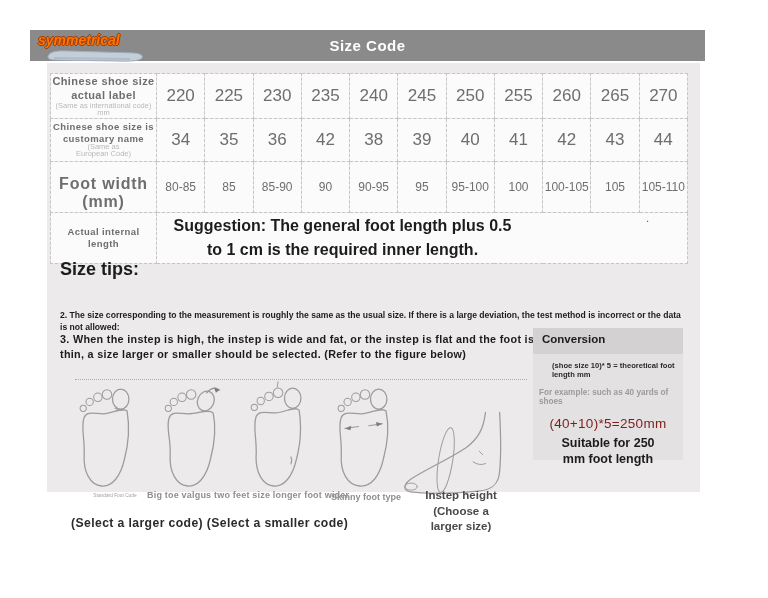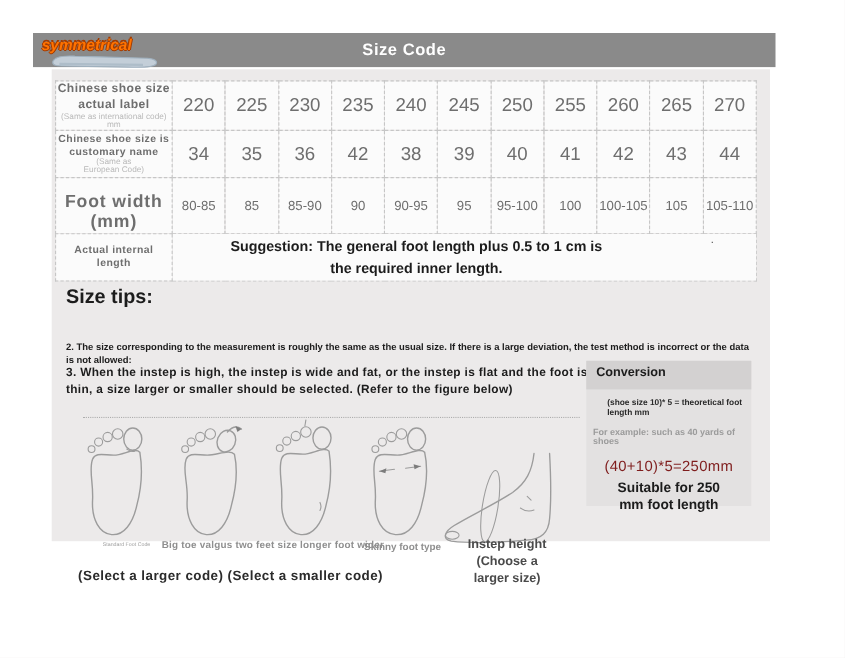--- a/index.html
+++ b/index.html
@@ -25,21 +25,21 @@
     color:#6e6e6e; overflow:hidden; }
   tr.r1 { height:44px; } tr.r2 { height:43px; } tr.r3 { height:42px; } tr.r4 { height:43px; }
   tr.r1 td, tr.r2 td { font-size:17px; }
   tr.r3 td { font-size:12px; }
   td.lbl { color:#1c1c1c; }
   .lbl-bold { font-weight:bold; font-size:11px; line-height:1.25; letter-spacing:.4px; }
   .lbl-bold.small { font-size:9.5px; }
   .lbl-sub { color:#b9b9b9; font-size:7.5px; line-height:1.2; margin-top:-2px; }
   .lbl-foot-width { font-weight:bold; font-size:16px; letter-spacing:.8px;margin-top:12px; }
   td.suggest { text-align:left; position:relative; }
-  .suggest-text { font-weight:bold; font-size:13px; color:#1c1c1c; width:345px; line-height:1.5; padding-left:12px;margin-left:36px; }
+  .suggest-text { font-weight:bold; font-size:16px; color:#1c1c1c; width:345px; line-height:1.5; padding-left:12px; }
   .stray-dot { position:absolute; right:38px; top:0; color:#4a4a4a; font-size:10px; }
 
   
   .tips-heading { position:absolute; left:13px; top:196px; font-size:18px; font-weight:bold; }
   .tip { position:absolute; left:13px; font-weight:bold; }
   .tip1 { top:229px; width:632px; font-size:11px; letter-spacing:.3px; }
   .tip2 { top:247px; width:622px; font-size:8.6px; line-height:1.35; }
   .tip3 { top:269px; width:500px; font-size:10.8px; line-height:1.4; letter-spacing:.3px; }
 
   

